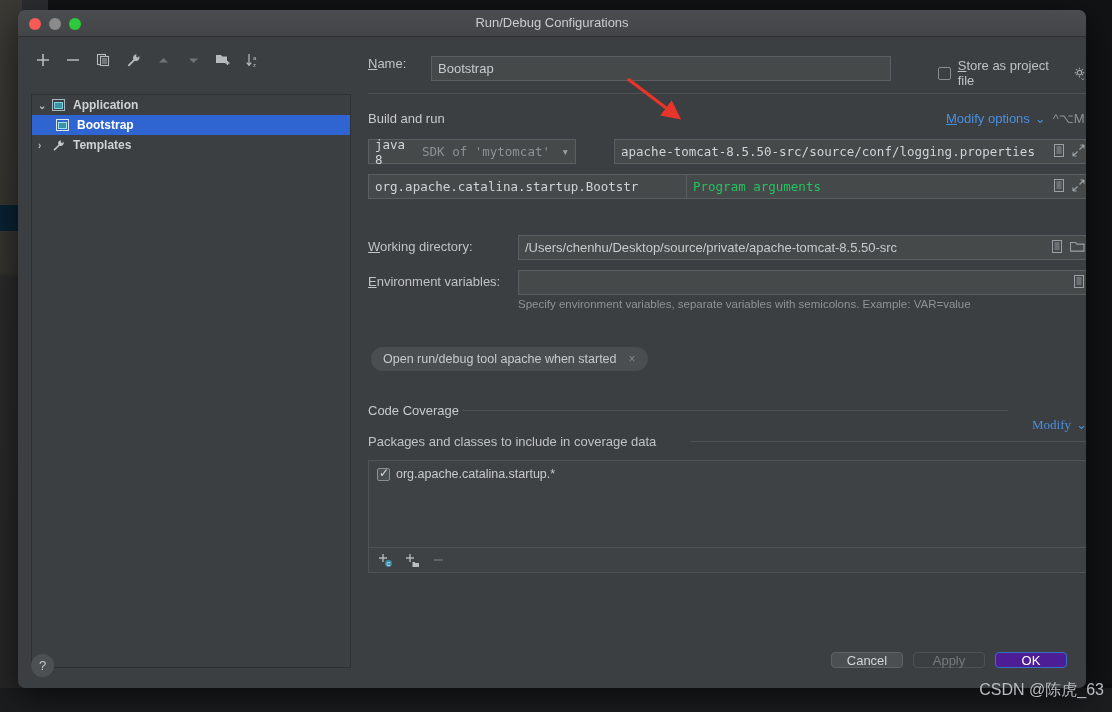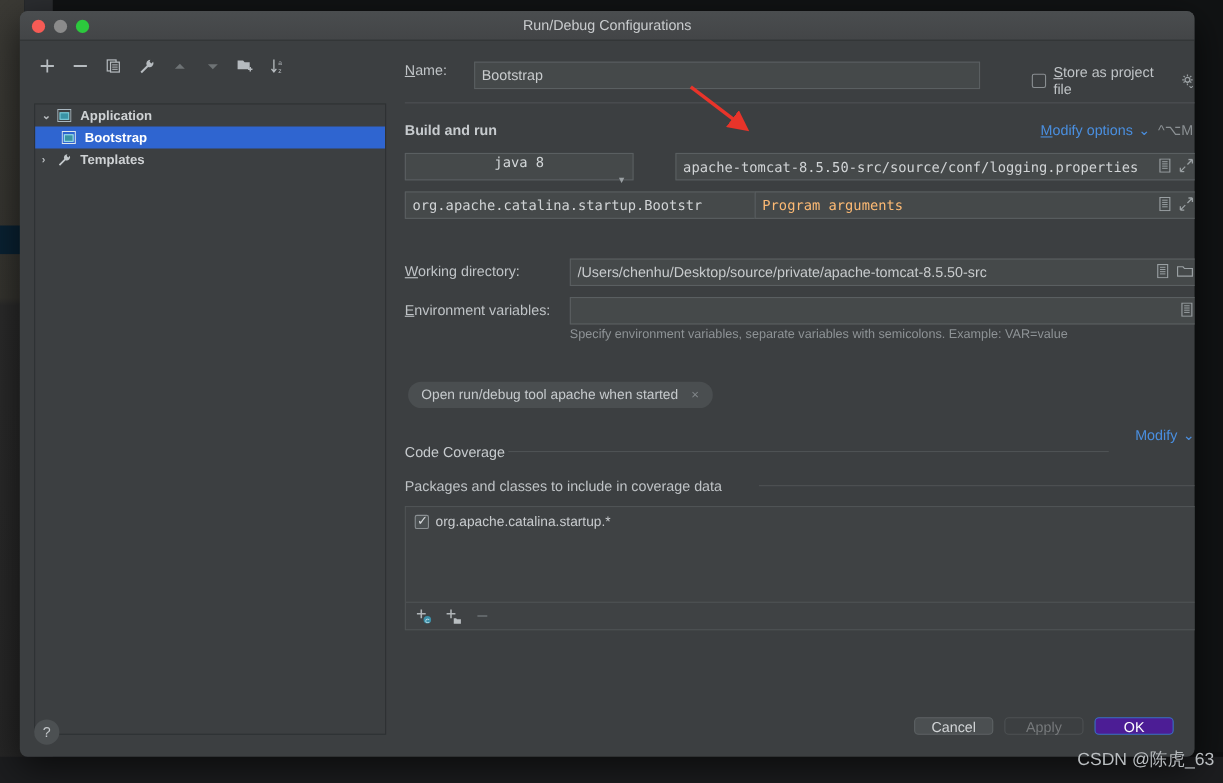--- a/index.html
+++ b/index.html
@@ -96,42 +96,42 @@
   .lbl { color: #bfc3c6; font-size: 13px; }
   .lbl u { text-decoration: underline; }
 
   .field {
     background: #45494a; border: 1px solid #5a5f61;
     color: #c8cbcd; font-size: 13px;
     display: flex; align-items: center;
     padding: 0 6px; height: 25px;
   }
   .field.mono { font-family: "DejaVu Sans Mono", monospace; font-size: 12.5px; }
-  .field .ph { color: #fdba74; }
+  .field .ph { color: #22c55e; }
   .field-ico { color: #9aa0a3; display: flex; align-items: center; gap: 7px; margin-left: auto; padding-left:6px;}
 
   .checkbox {
     width: 13px; height: 13px; border: 1px solid #8a8f92;
     background: #3c3f41; border-radius: 2px; display: inline-block;
   }
   .checkbox.checked {
     background: #4b5052; position: relative;
   }
   .checkbox.checked:after {
     content: "✓"; position: absolute; left: 1px; top: -3px;
     font-size: 12px; color: #d7dadc;
   }
 
   .link { color: #4a8fe0; font-size: 13px; cursor: pointer; }
   .link u { text-decoration: underline; }
   .shortcut { color: #8c9194; font-size: 13px; margin-left: 7px; }
 
   .sep-line { position: absolute; background: #4e5254; height: 1px; }
 
-  .section-title { color: #c7cbce; font-size: 13px; font-weight: bold; }
+  .section-title { color: #c7cbce; font-size: 13px; font-weight: normal; }
   .section-title.normal { font-weight: normal; }
 
   .hint { color: #8e9396; font-size: 11.5px; }
 
   .chip {
     display: inline-flex; align-items: center; gap: 12px;
     background: #4a4e50; border-radius: 13px;
     height: 24px; padding: 0 12px;
     color: #c6cacd; font-size: 12.5px;
   }
@@ -306,21 +306,21 @@
 
       <div class="row" style="left:2px; top:74px;">
         <span class="section-title">Build and run</span>
       </div>
       <div class="row" style="left:580px; top:74px;">
         <span class="link"><u>M</u>odify options</span>
         <span class="link" style="margin-left:5px;">⌄</span>
         <span class="shortcut">^⌥M</span>
       </div>
 
-      <div class="field mono" style="position:absolute; left:2px; top:102px; width:208px;flex-direction:column;">
+      <div class="field mono" style="position:absolute; left:2px; top:102px; width:208px;">
         <span style="color:#d3d7d9">java 8</span>
         <span style="color:#8d9295; margin-left:7px; overflow:hidden; white-space:nowrap;">SDK of 'mytomcat' m‹</span>
         <span class="field-ico">▾</span>
       </div>
 
       <div class="field mono" style="position:absolute; left:248px; top:102px; width:478px;">
         <span style="overflow:hidden; white-space:nowrap; color:#d1d4d6;">apache-tomcat-8.5.50-src/source/conf/logging.properties</span>
         <span class="field-ico">
           <span>
             <svg width="12" height="13" viewBox="0 0 12 13">
@@ -405,21 +405,21 @@
         <span class="chip">
           <span>Open run/debug tool apache when started</span>
           <span class="x">×</span>
         </span>
       </div>
 
       <div class="row" style="left:2px; top:366px;">
         <span class="section-title normal">Code Coverage</span>
       </div>
       <div class="sep-line" style="left:96px; top:373px; width:546px;"></div>
-      <div class="row" style="left:666px; top:351px;">
+      <div class="row" style="left:666px; top:380px;font-family:Liberation Serif, serif;">
         <span class="link">Modify</span>
         <span class="link" style="margin-left:5px;">⌄</span>
       </div>
 
       <div class="row" style="left:2px; top:397px;">
         <span class="lbl">Packages and classes to include in coverage data</span>
       </div>
       <div class="sep-line" style="left:324px; top:404px; width:402px;"></div>
 
       <div class="cov-box" style="left:2px; top:423px; width:724px; height:113px;">

